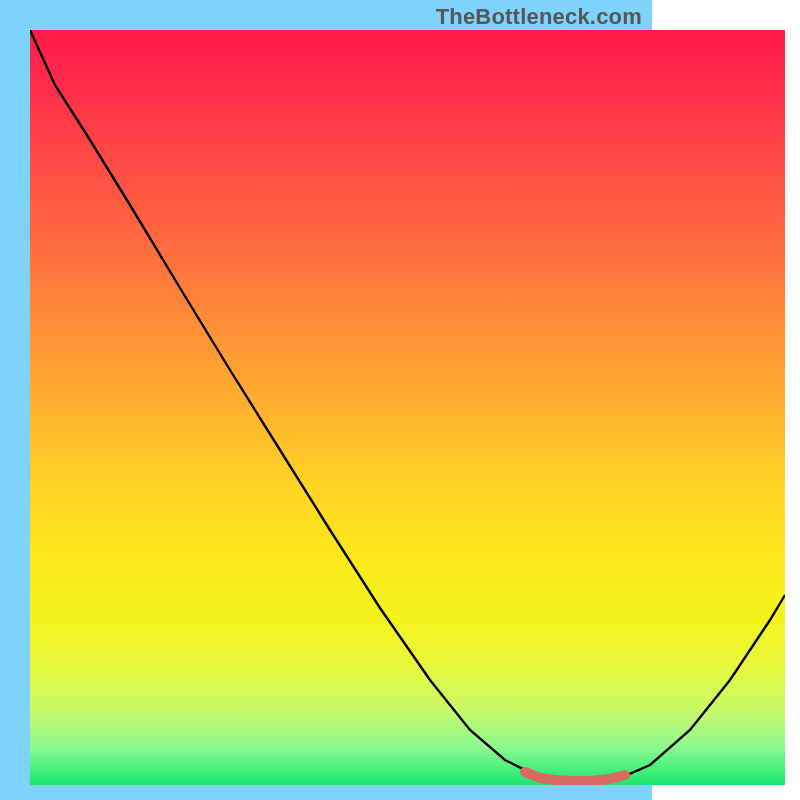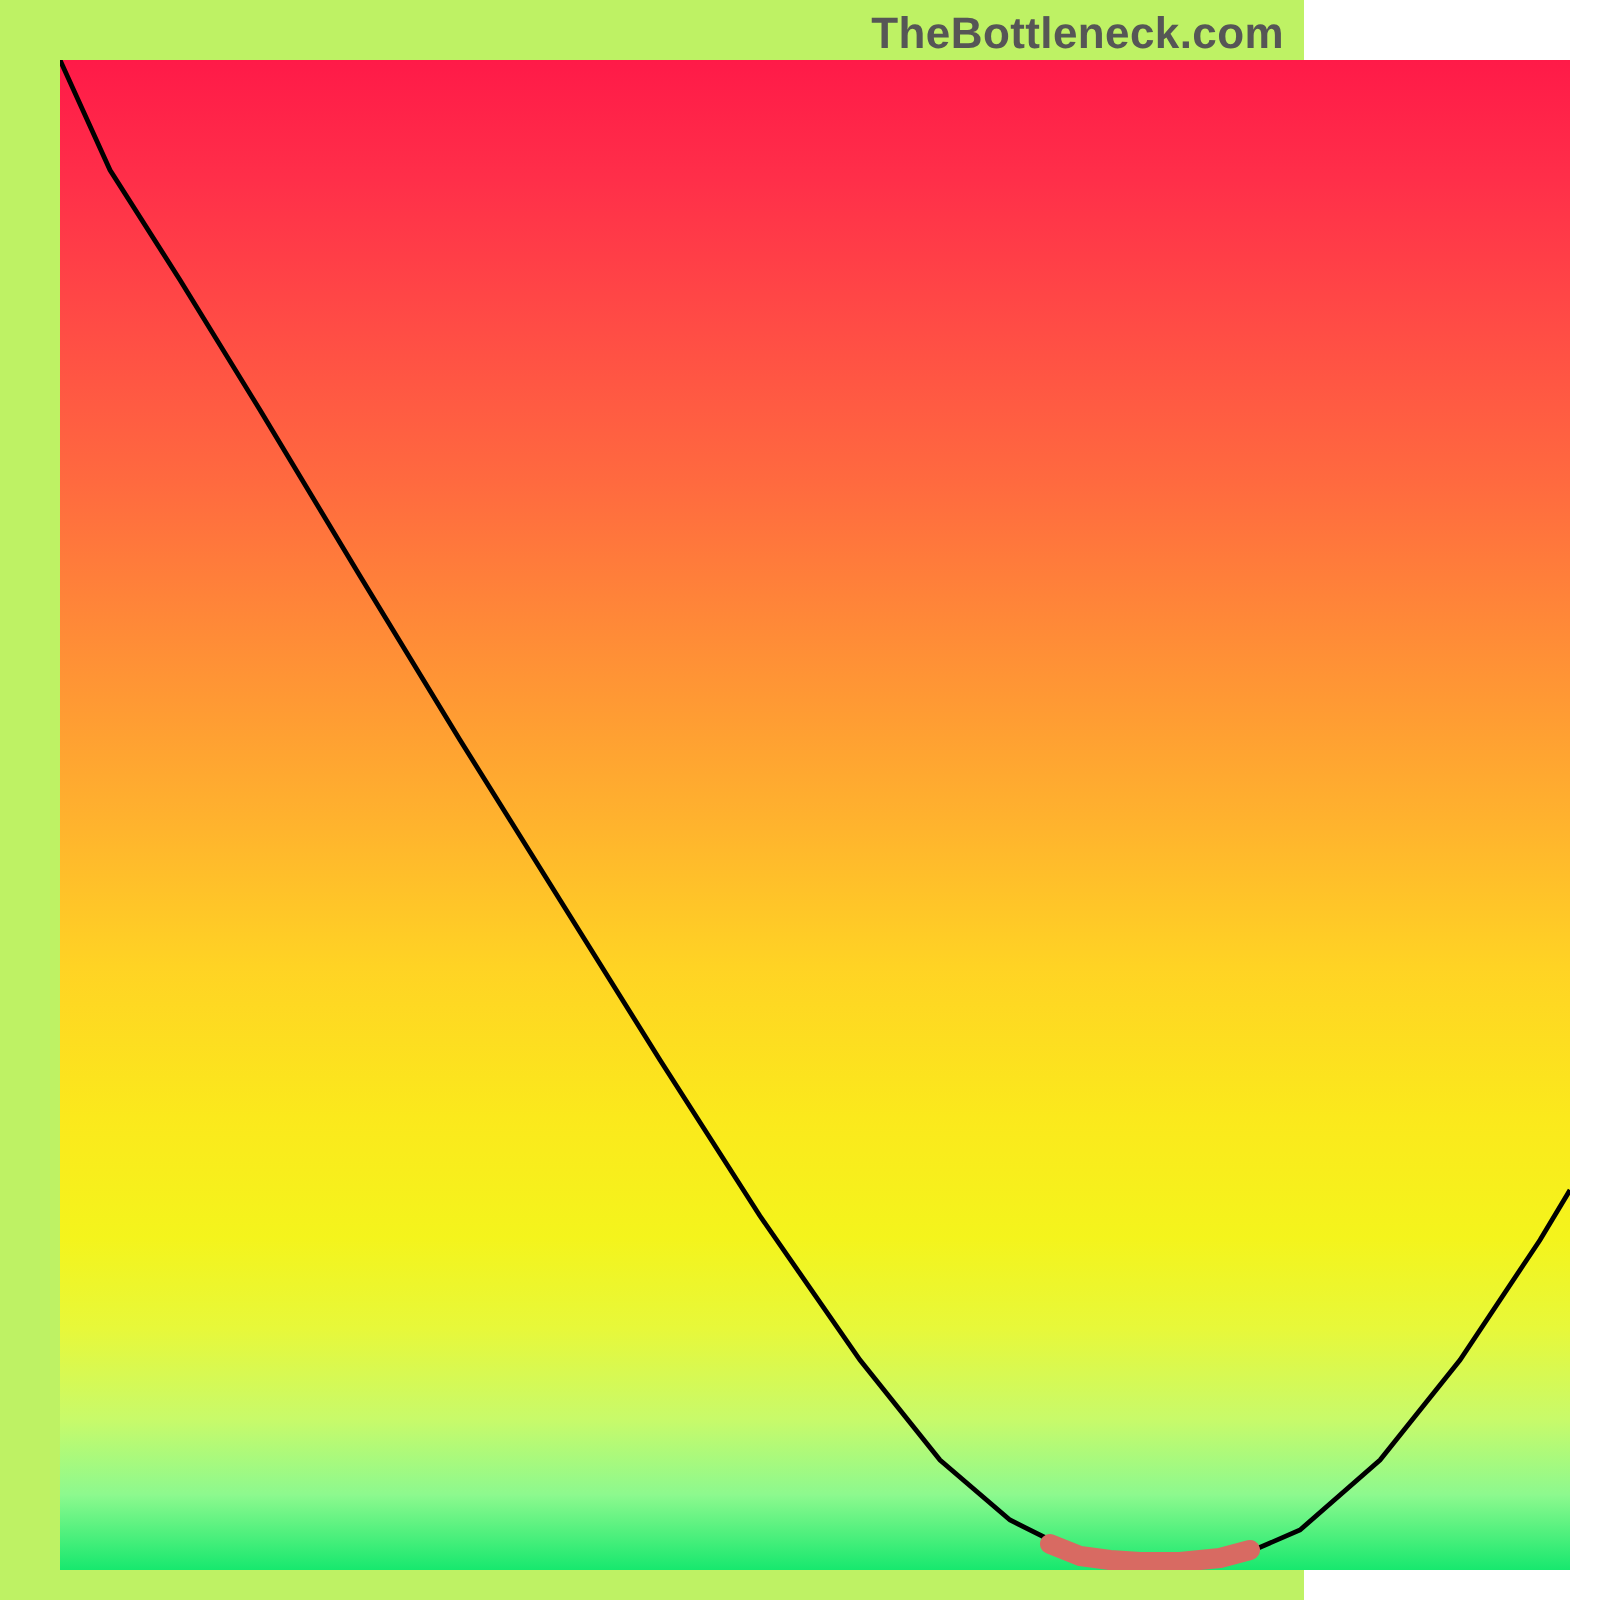--- a/index.html
+++ b/index.html
@@ -1,21 +1,21 @@
 <!DOCTYPE html>
 <html><head>
 <meta charset="utf-8">
 <style>
   * { margin: 0; padding: 0; box-sizing: border-box; }
   html, body { width: 800px; height: 800px; overflow: hidden; background: #fff; }
   .frame {
     position: relative;
     width: 652px;
     height: 800px;
-    background: #bef264;
+    background: #7dd3fc;
   }
   .watermark {
     position: absolute;
     top: 4px;
     right: 10px;
     font-family: Arial, Helvetica, sans-serif;
     font-size: 22px;
     font-weight: 600;
     color: #565656;
     letter-spacing: 0.2px;

